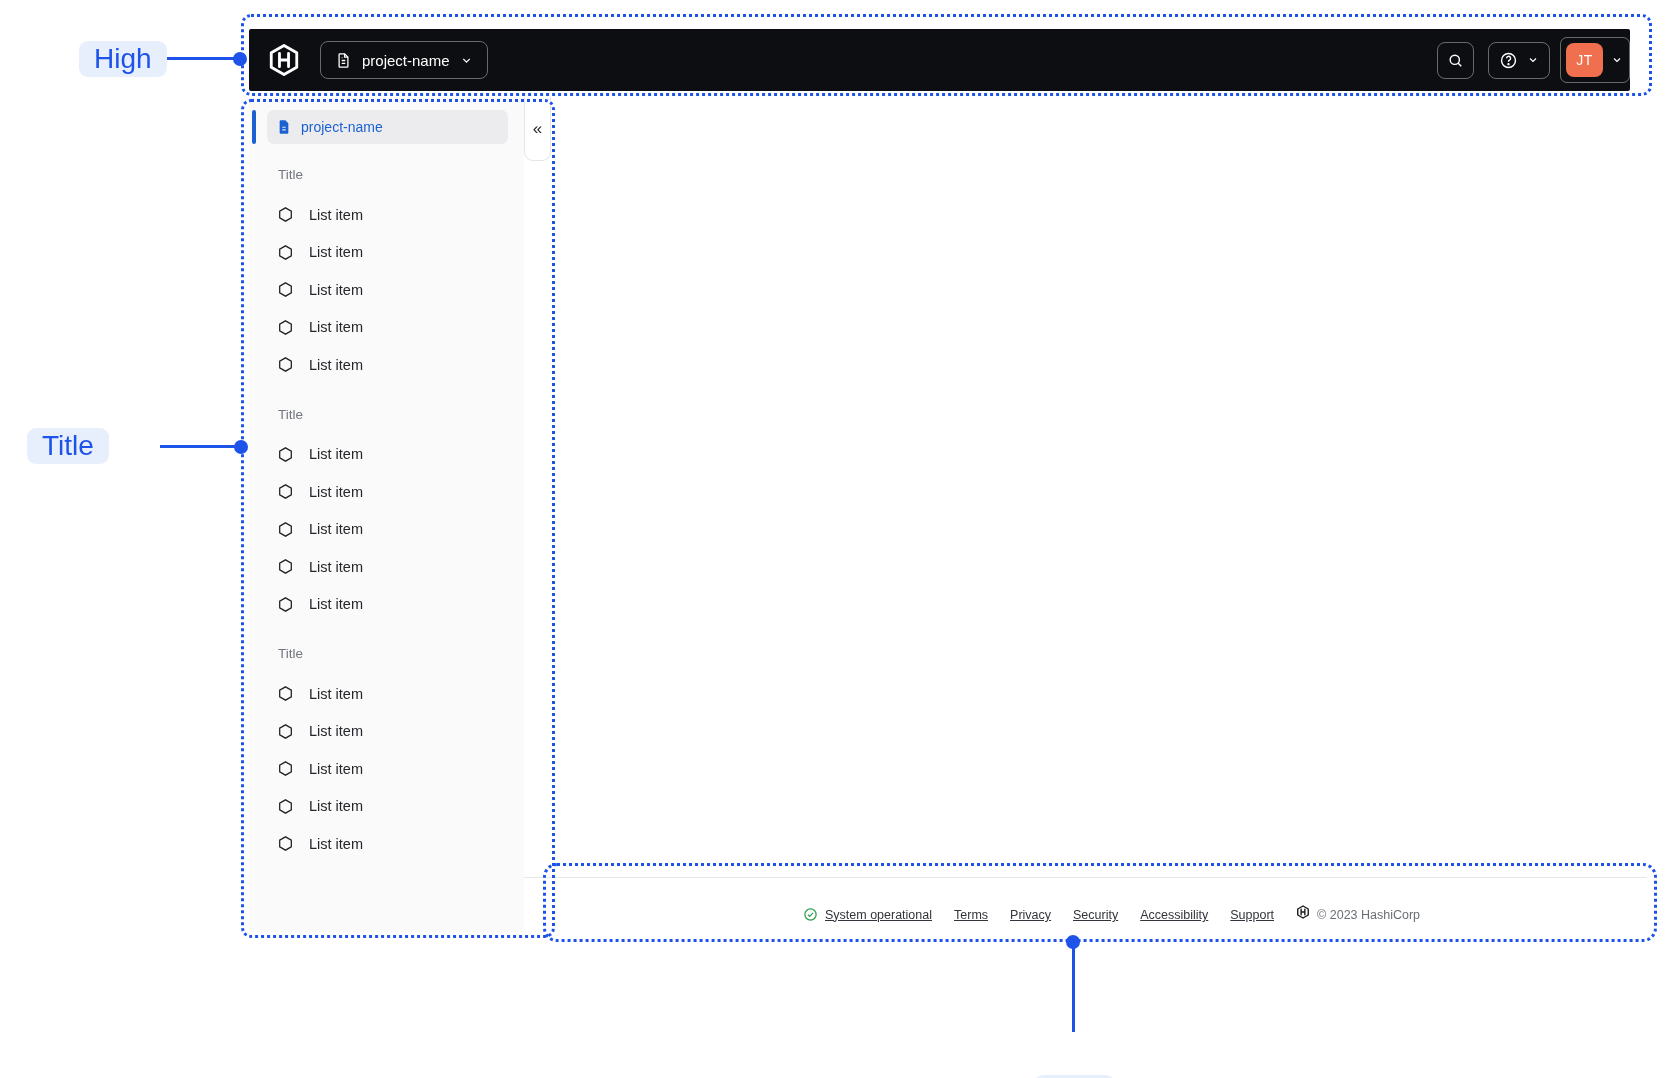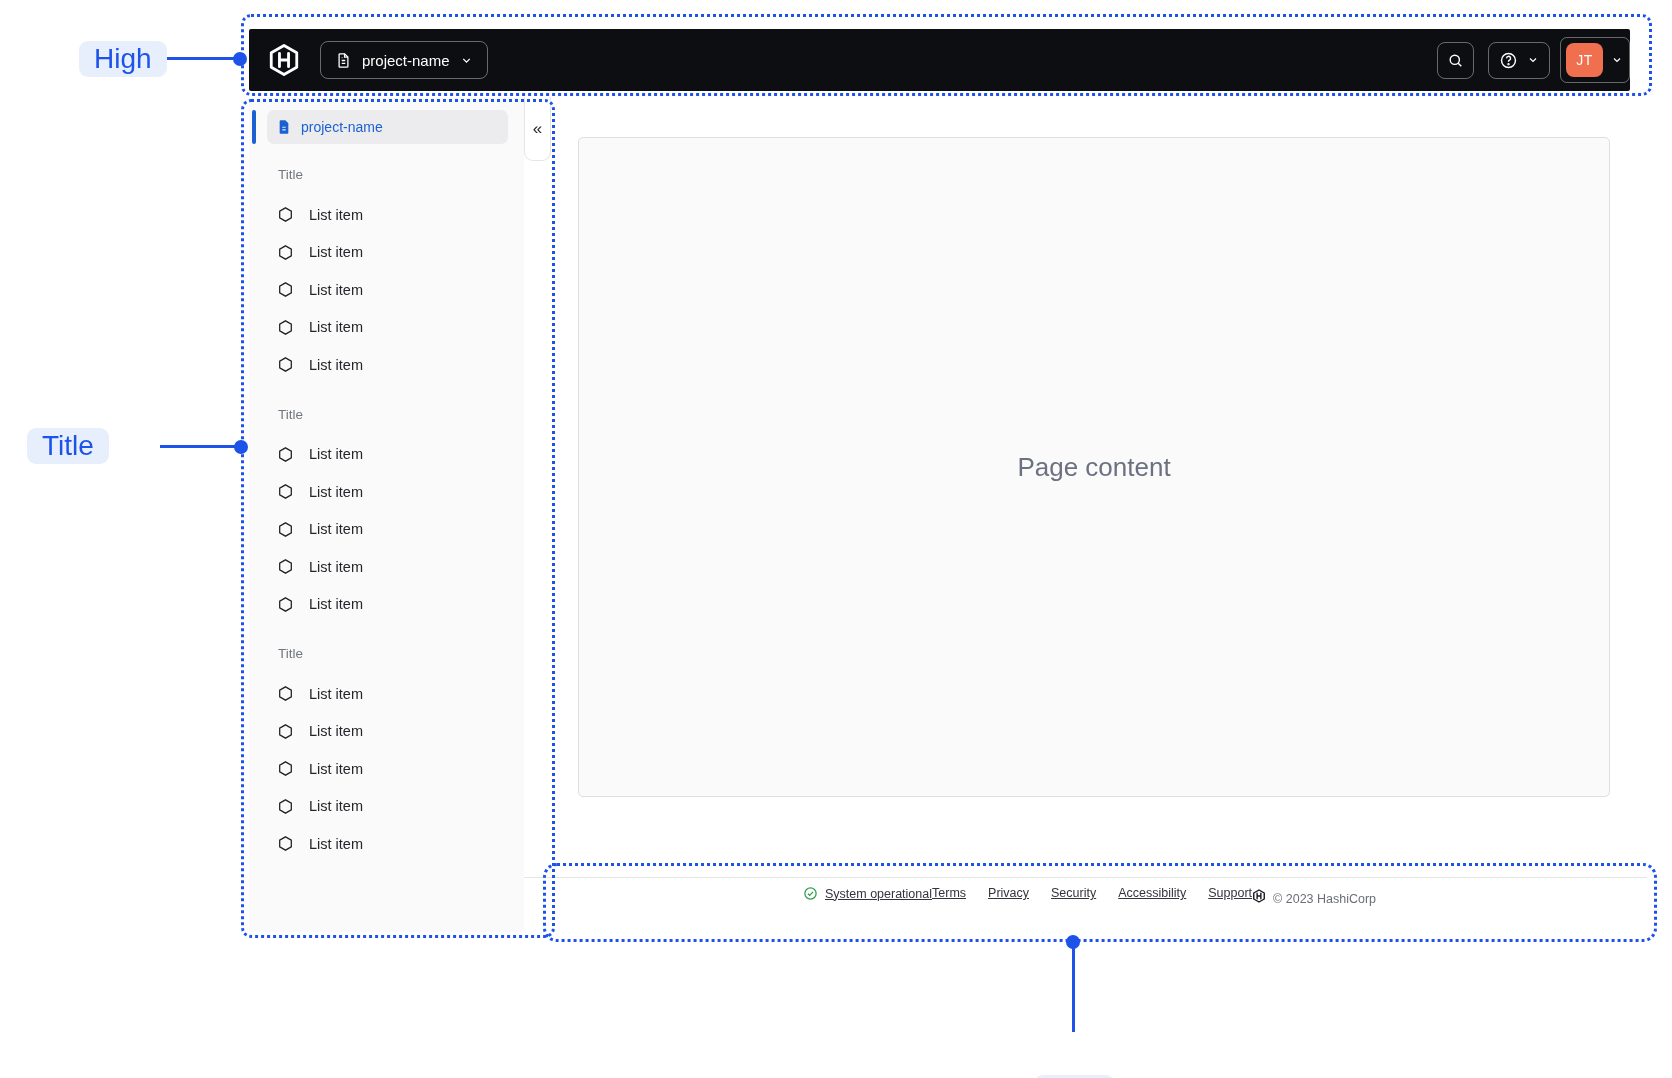--- a/index.html
+++ b/index.html
@@ -54,21 +54,21 @@
   
   .content-box { position:absolute; left:578px; top:137px; width:1032px; height:660px;
                  background:#fafafa; border:1px solid #dcdfe5; border-radius:5px;
                  display:flex; align-items:center; justify-content:center; }
   .content-placeholder { font-size:26px; color:#6b7180; }
 
   
   .footer-border { position:absolute; left:524px; top:877px; width:1123px; height:0;
                    border-top:1px solid #e4e6ea; }
   .footer-row { position:absolute; left:803px; top:886px; height:36px; display:flex;
-                align-items:flex-start; font-size:12.5px; color:#33353c; }
+                align-items:flex-end; gap:22px; font-size:12.5px; color:#33353c; }
   .status-link { display:flex; align-items:center; gap:7px; color:#33353c;
                  text-decoration:underline; cursor:pointer; }
   .status-ic { display:flex; align-items:center; }
   .foot-link { color:#33353c; text-decoration:underline; cursor:pointer; }
   .foot-brand { display:flex; align-items:center; gap:7px; color:#6a6e75; }
   .foot-logo { color:#18191c; display:flex; align-items:center; }
   .copyright { font-size:12.5px; color:#6a6e75;margin-top:6px; }
 
   
   .ann-box { position:absolute; border:3px dotted var(--annotation-blue); pointer-events:none; }
@@ -289,23 +289,20 @@
             <span class="side-item-label">List item</span>
           </div>
         </div>
       </div>
   </nav>
 
   <button class="collapse-toggle">
     <span class="collapse-glyph">«</span>
   </button>
 
-  <main class="content-box">
-    <span class="content-placeholder">Page content</span>
-  </main>
 
   <div class="footer-border"></div>
   <footer class="footer-row">
     <a href="#" class="status-link">
       <span class="status-ic">
         <svg width="15" height="15" viewBox="0 0 24 24" fill="none" stroke="#2e9e4d" stroke-width="2">
           <circle cx="12" cy="12" r="9"></circle>
             <path d="m8 12.4 2.7 2.7 5.3-5.6"></path>
         </svg>
       </span>

